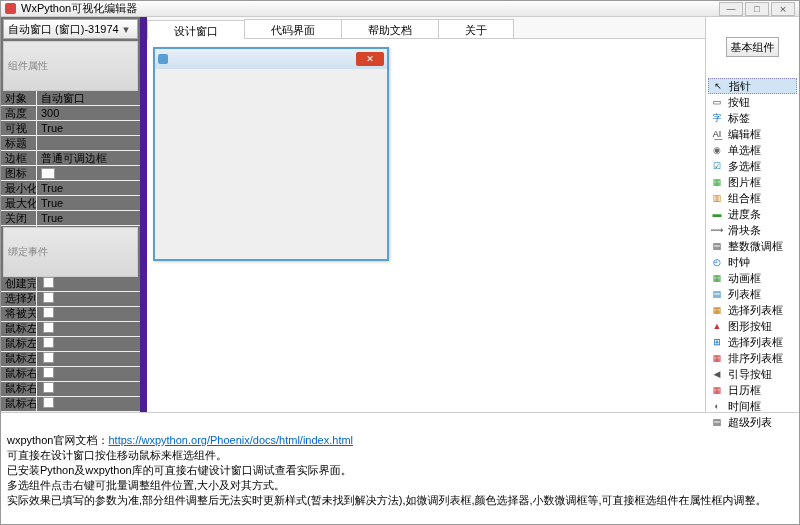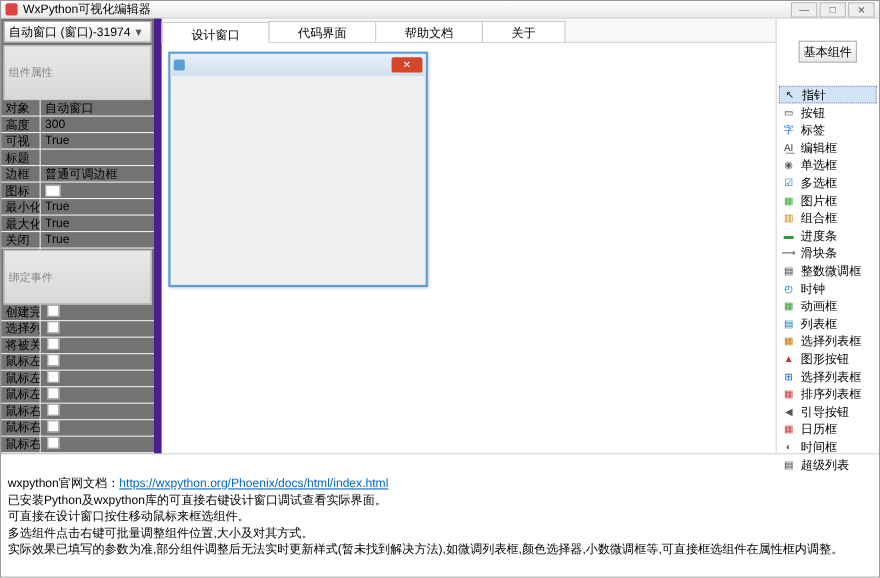--- a/index.html
+++ b/index.html
@@ -256,17 +256,17 @@
         <div class="ritem">
           <span class="ricon" style="color: rgb(51, 51, 51);">▤</span>
           <span>超级列表</span>
         </div>
       </div>
   </div>
 </div>
 
 <div class="footer">
   <div><span>wxpython官网文档：</span><a>https://wxpython.org/Phoenix/docs/html/index.html</a></div>
+  <div>可直接在设计窗口按住移动鼠标来框选组件。</div>
   <div>已安装Python及wxpython库的可直接右键设计窗口调试查看实际界面。</div>
-  <div>可直接在设计窗口按住移动鼠标来框选组件。</div>
   <div>多选组件点击右键可批量调整组件位置,大小及对其方式。</div>
   <div>实际效果已填写的参数为准,部分组件调整后无法实时更新样式(暂未找到解决方法),如微调列表框,颜色选择器,小数微调框等,可直接框选组件在属性框内调整。</div>
 </div>
 
 </body></html>

